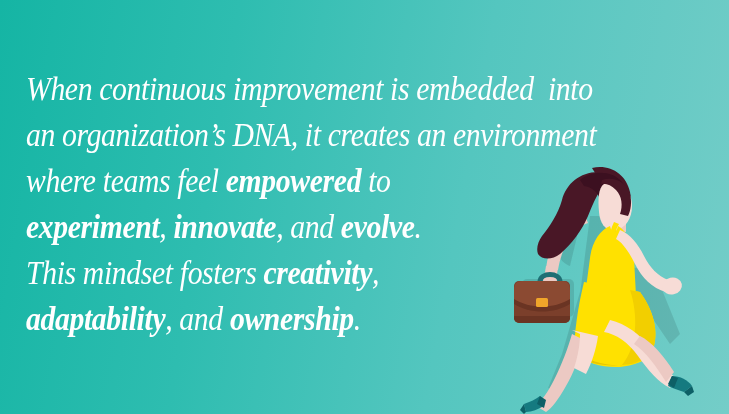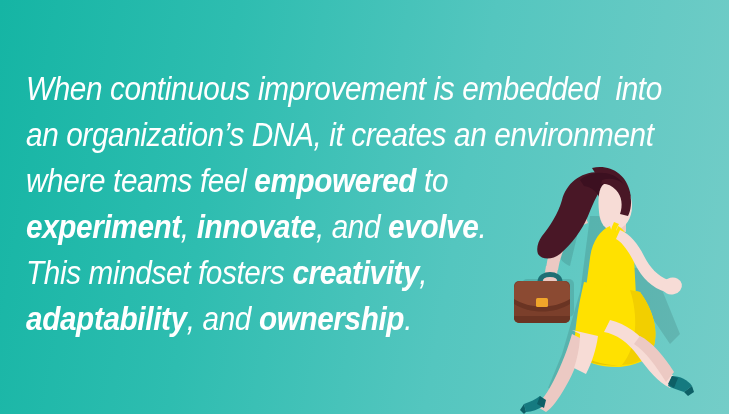--- a/index.html
+++ b/index.html
@@ -6,21 +6,21 @@
     margin: 0;
     padding: 0;
     background: #ffffff;
   }
   #slide {
     position: relative;
     width: 729px;
     height: 414px;
     overflow: hidden;
     background: linear-gradient(100deg, #15b5a4 0%, #2ebdb0 30%, #54c6bf 62%, #74cdc8 100%);
-    font-family: Liberation Sans, sans-serif;
+    font-family: Liberation Serif, serif;
   }
   #quote-block {
     position: absolute;
     left: 26px;
     top: 66px;
     width: 690px;
     z-index: 5;
   }
   .quote-line {
     color: #ffffff;

